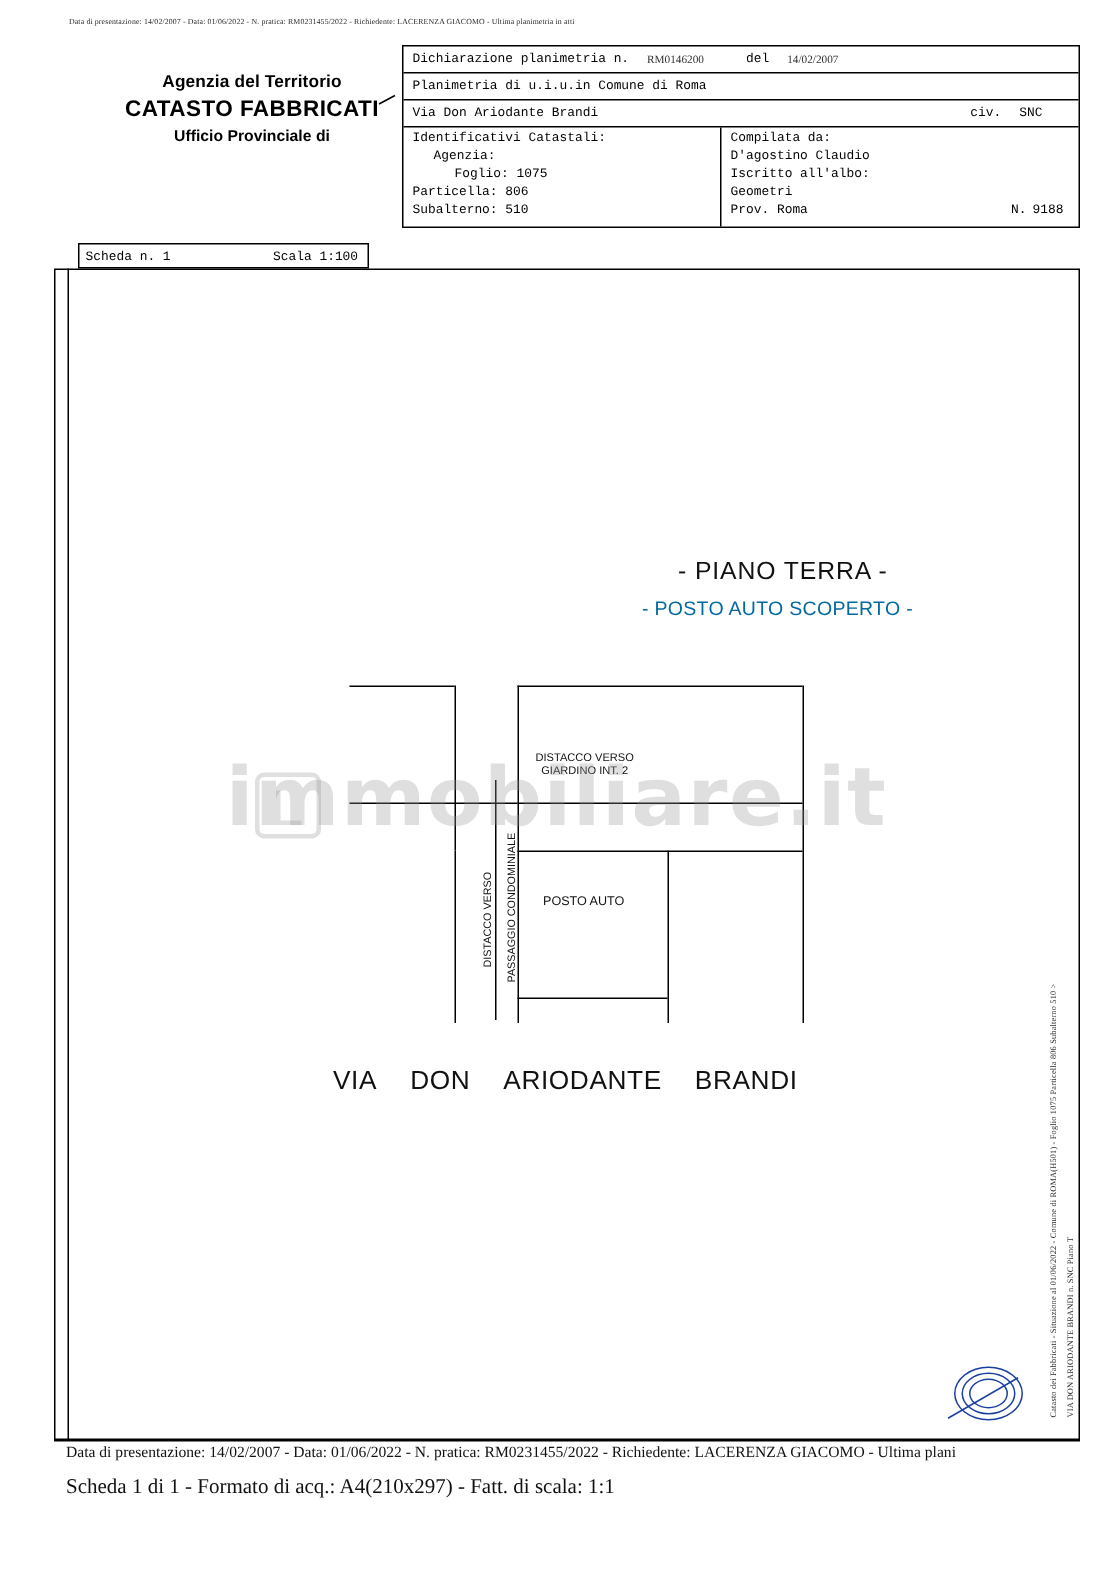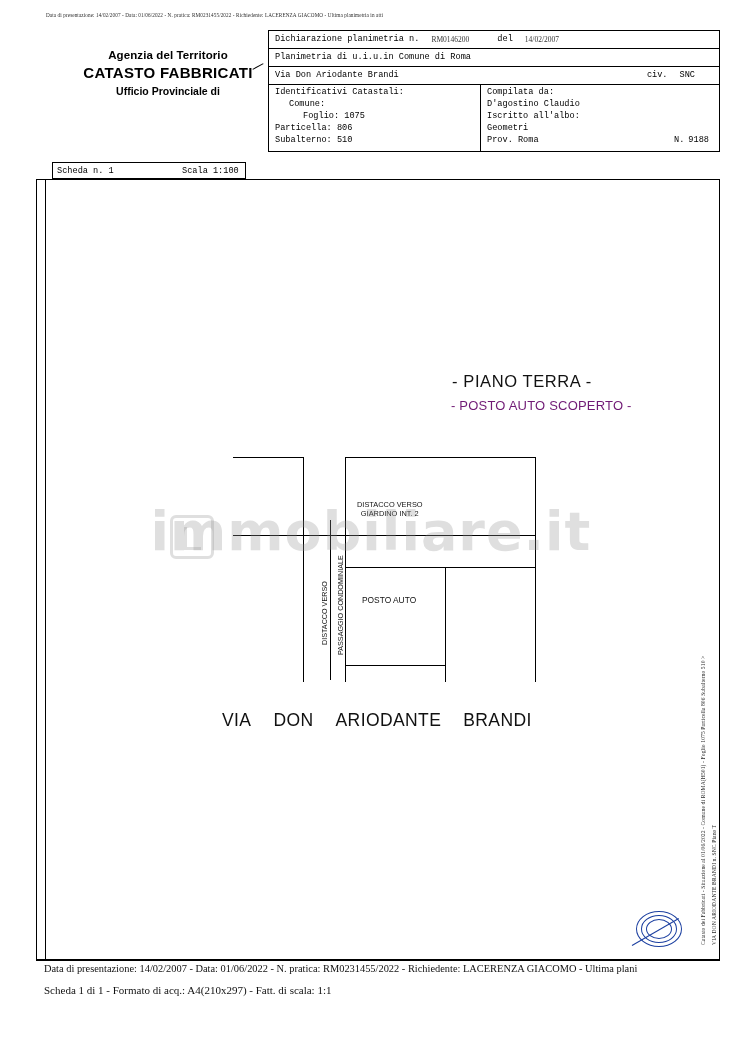--- a/index.html
+++ b/index.html
@@ -179,25 +179,25 @@
     position: absolute;
     left: 452px;
     top: 372px;
     font-size: 16.5px;
     letter-spacing: 0.6px;
     color: #111;
     white-space: nowrap;
   }
   .posto-auto-scoperto {
     position: absolute;
-    left: 451px;
+    left: 428px;
     top: 398px;
     font-size: 13px;
     letter-spacing: 0.2px;
-    color: #701a75;
+    color: #0369a1;
     white-space: nowrap;
   }
 
   
   .ln { position: absolute; background: #000; }
   .lnh { height: 1px; }
   .lnv { width: 1px; }
 
   .lbl {
     position: absolute;
@@ -315,21 +315,21 @@
     font-family: "Liberation Serif", serif;
     font-size: 10.4px;
     color: #111;
     white-space: nowrap;
   }
   .footer2 {
     position: absolute;
     left: 44px;
     top: 984px;
     font-family: "Liberation Serif", serif;
-    font-size: 11px;
+    font-size: 14px;
     color: #111;
     white-space: nowrap;
   }
   .footline {
     position: absolute;
     left: 36px;
     top: 960px;
     width: 684px;
     height: 1px;
     background: #000;
@@ -360,21 +360,21 @@
       <div class="cell grow">Planimetria di u.i.u.in Comune di Roma</div>
     </div>
     <div class="row">
       <div class="cell grow">Via Don Ariodante Brandi</div>
       <div class="cell">civ.</div>
       <div class="cell" style="padding-right:24px">SNC</div>
     </div>
     <div class="split last">
       <div class="colL">
         <div class="line">Identificativi Catastali:</div>
-        <div class="line indent1">Comune:</div>
+        <div class="line indent1">Agenzia:</div>
         <div class="line indent2">
           <span>Foglio:</span>
           <span>1075</span>
         </div>
         <div class="line">
           <span>Particella:</span>
           <span>806</span>
         </div>
         <div class="line">
           <span>Subalterno:</span>

